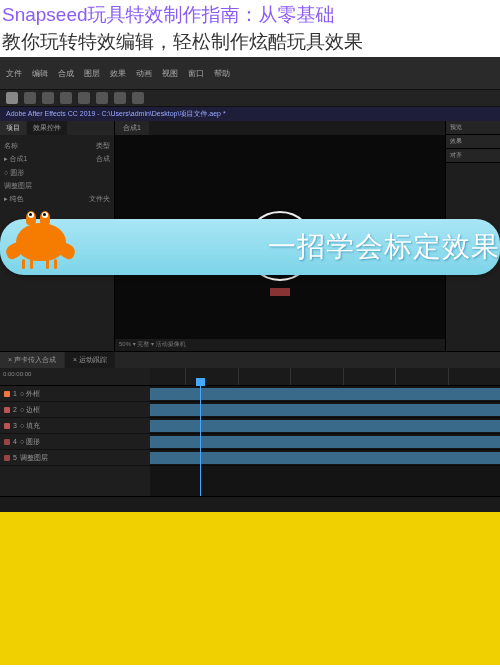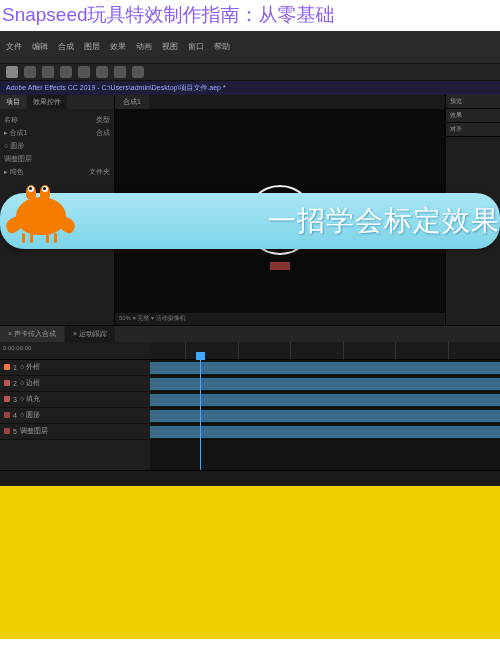--- a/index.html
+++ b/index.html
@@ -65,20 +65,21 @@
 .playhead::before{content:"";position:absolute;top:-8px;left:-4px;width:9px;height:8px;background:#4af}
 .tl-bottom{height:16px;background:#1a1a1a;border-top:1px solid #000}
 .yellow-slide{width:100%;height:178px;background:#f0d000}
 </style>
 </head>
 <body>
 
 <div class="article-header">
   <div class="faint-overlay">AE玩转制作Loading动效</div>
   <div class="title-line1">Snapseed玩具特效制作指南：从零基础</div>
+  <div class="title-line2">教你玩转特效编辑，轻松制作炫酷玩具效果</div>
 </div>
 
 <div class="ae-screenshot">
 
   <div class="menubar">
     <span class="menu-item">文件</span>
     <span class="menu-item">编辑</span>
     <span class="menu-item">合成</span>
     <span class="menu-item">图层</span>
     <span class="menu-item">效果</span>

